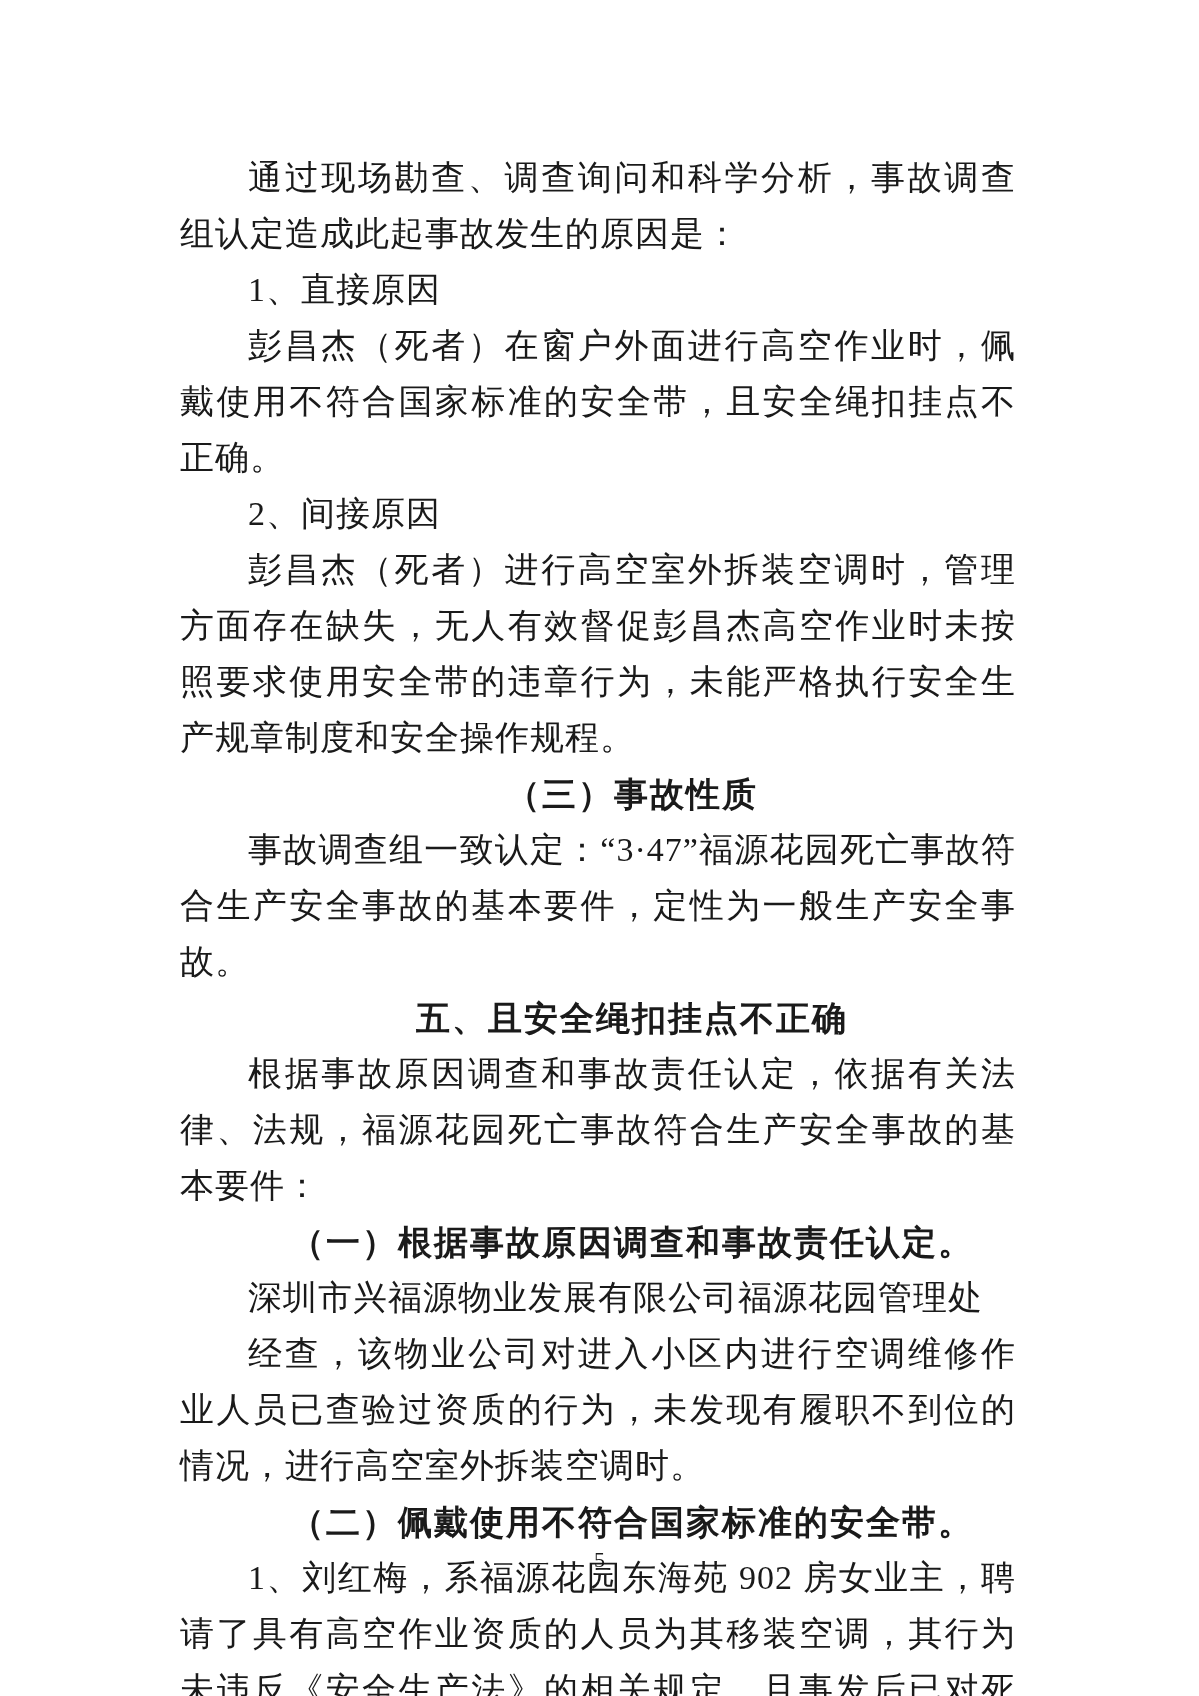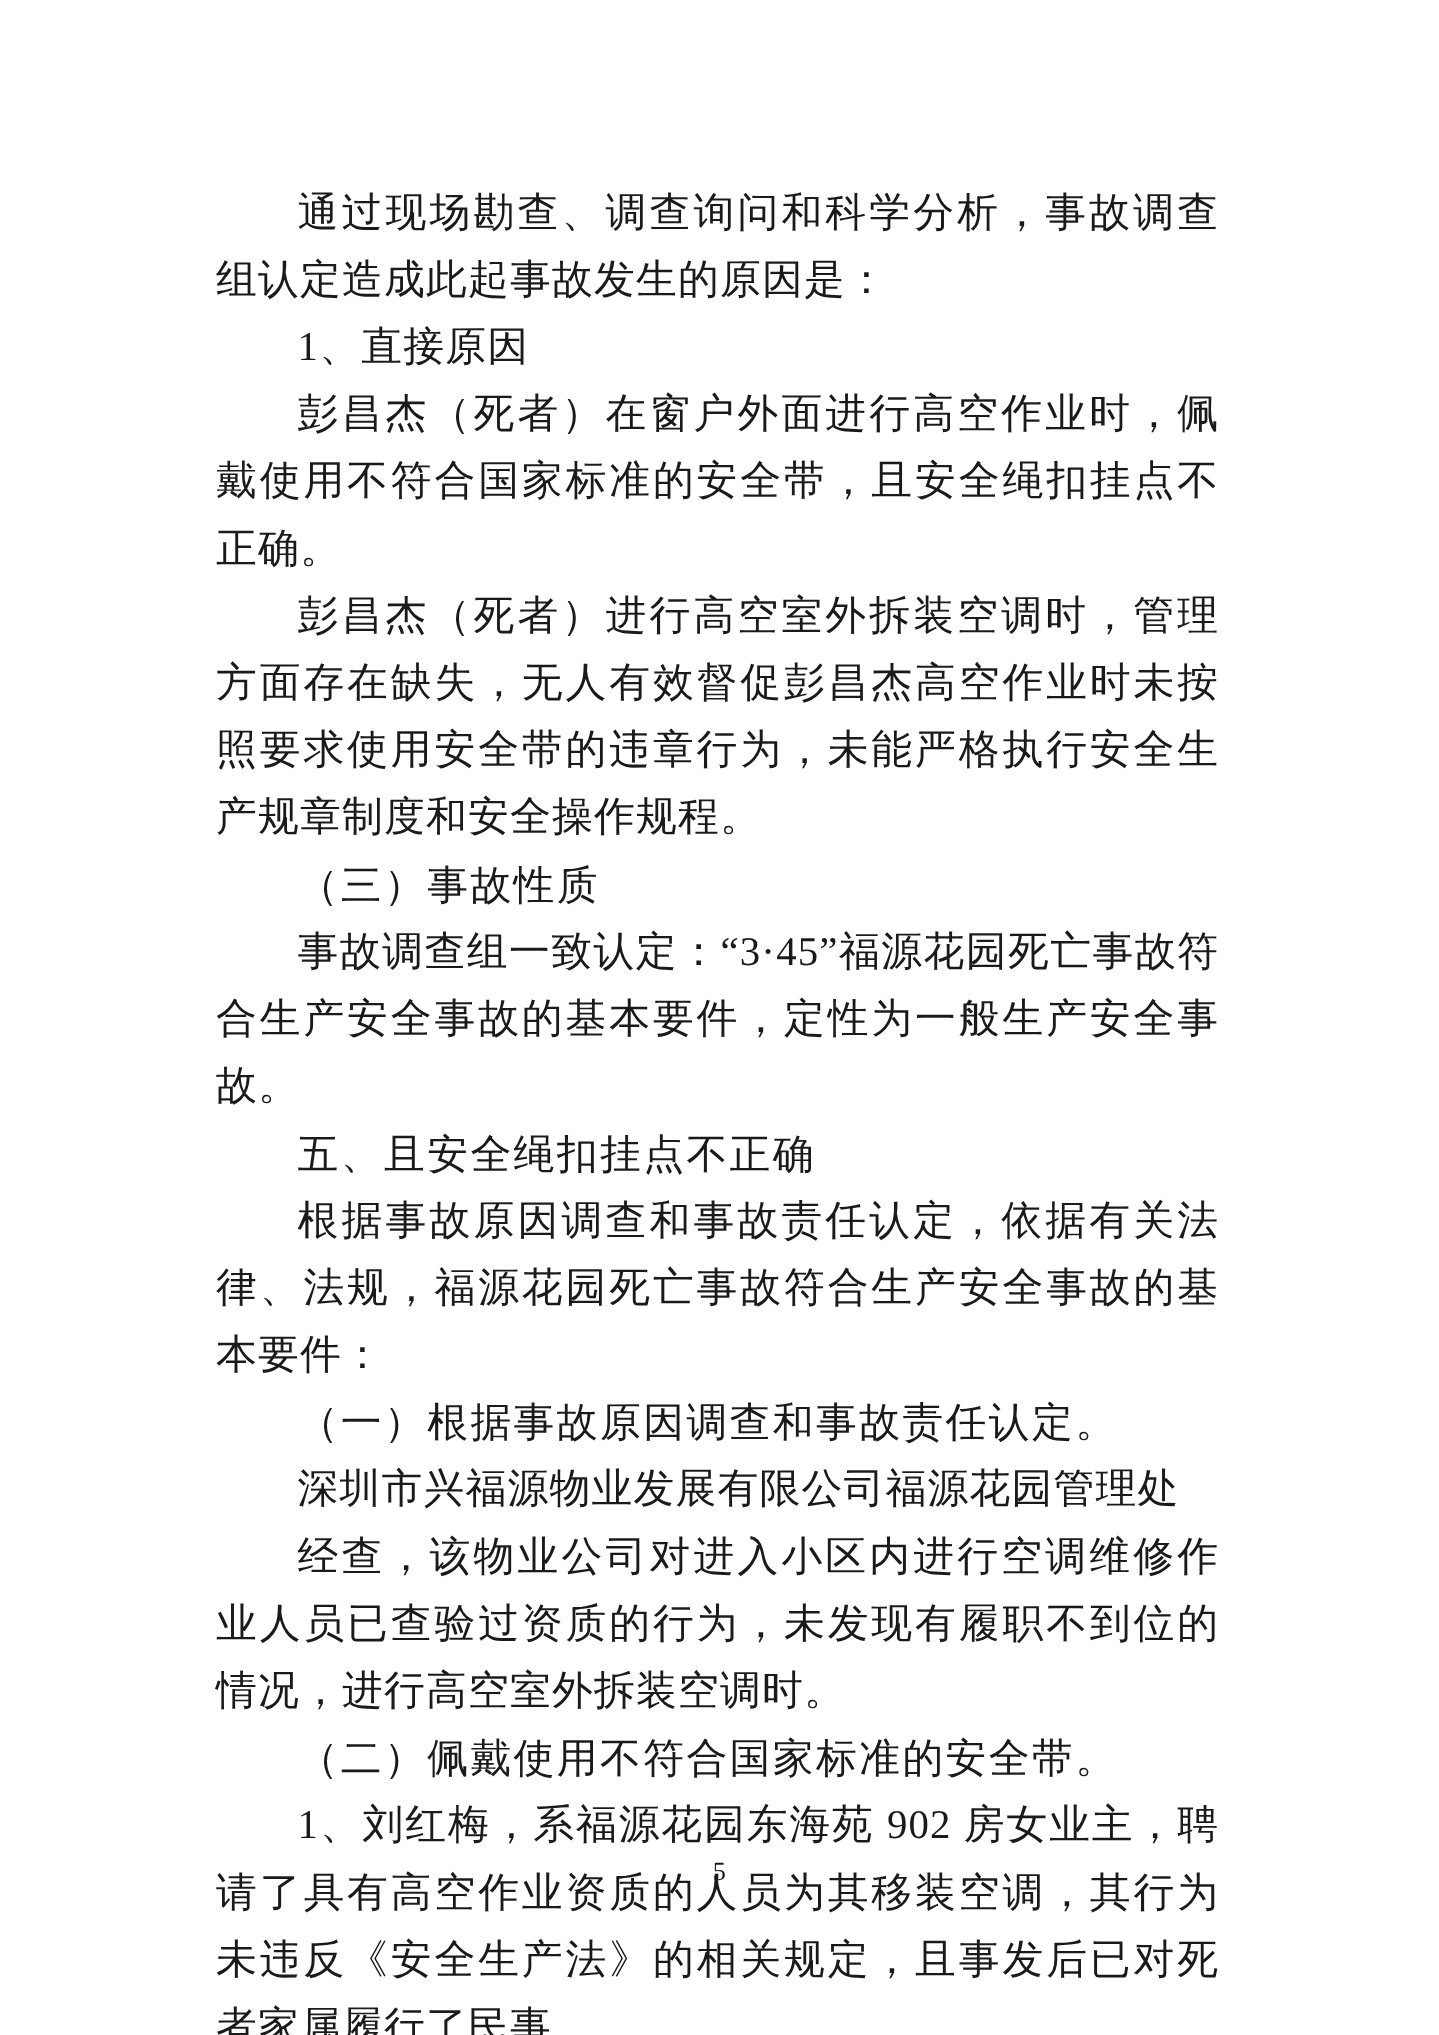--- a/index.html
+++ b/index.html
@@ -27,23 +27,23 @@
     text-align: justify;
     text-justify: inter-ideograph;
   }
   .content p {
     margin: 0;
     padding: 0;
     text-indent: 2em;
   }
   .content p.heading {
     font-family: "Liberation Sans", sans-serif;
-    font-weight: 400;
+    font-weight: 700;
     letter-spacing: 2px;
-    text-align: left;
+    text-align: center;
   }
   .page-number {
     position: absolute;
     left: 0;
     right: 0;
     top: 1546px;
     text-align: center;
     font-size: 22px;
     line-height: 28px;
     letter-spacing: 0;
@@ -52,23 +52,24 @@
   }
 </style>
 </head>
 <body>
 
 <div class="page">
   <div class="content">
     <p class="body">通过现场勘查、调查询问和科学分析，事故调查组认定造成此起事故发生的原因是：</p>
     <p class="body">1、直接原因</p>
     <p class="body">彭昌杰（死者）在窗户外面进行高空作业时，佩戴使用不符合国家标准的安全带，且安全绳扣挂点不正确。</p>
+    <p class="body">2、间接原因</p>
     <p class="body">彭昌杰（死者）进行高空室外拆装空调时，管理方面存在缺失，无人有效督促彭昌杰高空作业时未按照要求使用安全带的违章行为，未能严格执行安全生产规章制度和安全操作规程。</p>
     <p class="heading">（三）事故性质</p>
-    <p class="body">事故调查组一致认定：“3·45”福源花园死亡事故符合生产安全事故的基本要件，定性为一般生产安全事故。</p>
+    <p class="body">事故调查组一致认定：“3·47”福源花园死亡事故符合生产安全事故的基本要件，定性为一般生产安全事故。</p>
     <p class="heading">五、且安全绳扣挂点不正确</p>
     <p class="body">根据事故原因调查和事故责任认定，依据有关法律、法规，福源花园死亡事故符合生产安全事故的基本要件：</p>
     <p class="heading">（一）根据事故原因调查和事故责任认定。</p>
     <p class="body">深圳市兴福源物业发展有限公司福源花园管理处</p>
     <p class="body">经查，该物业公司对进入小区内进行空调维修作业人员已查验过资质的行为，未发现有履职不到位的情况，进行高空室外拆装空调时。</p>
     <p class="heading">（二）佩戴使用不符合国家标准的安全带。</p>
     <p class="body">1、刘红梅，系福源花园东海苑 902 房女业主，聘请了具有高空作业资质的人员为其移装空调，其行为未违反《安全生产法》的相关规定，且事发后已对死者家属履行了民事</p>
   </div>
   <div class="page-number">5</div>
 </div>

